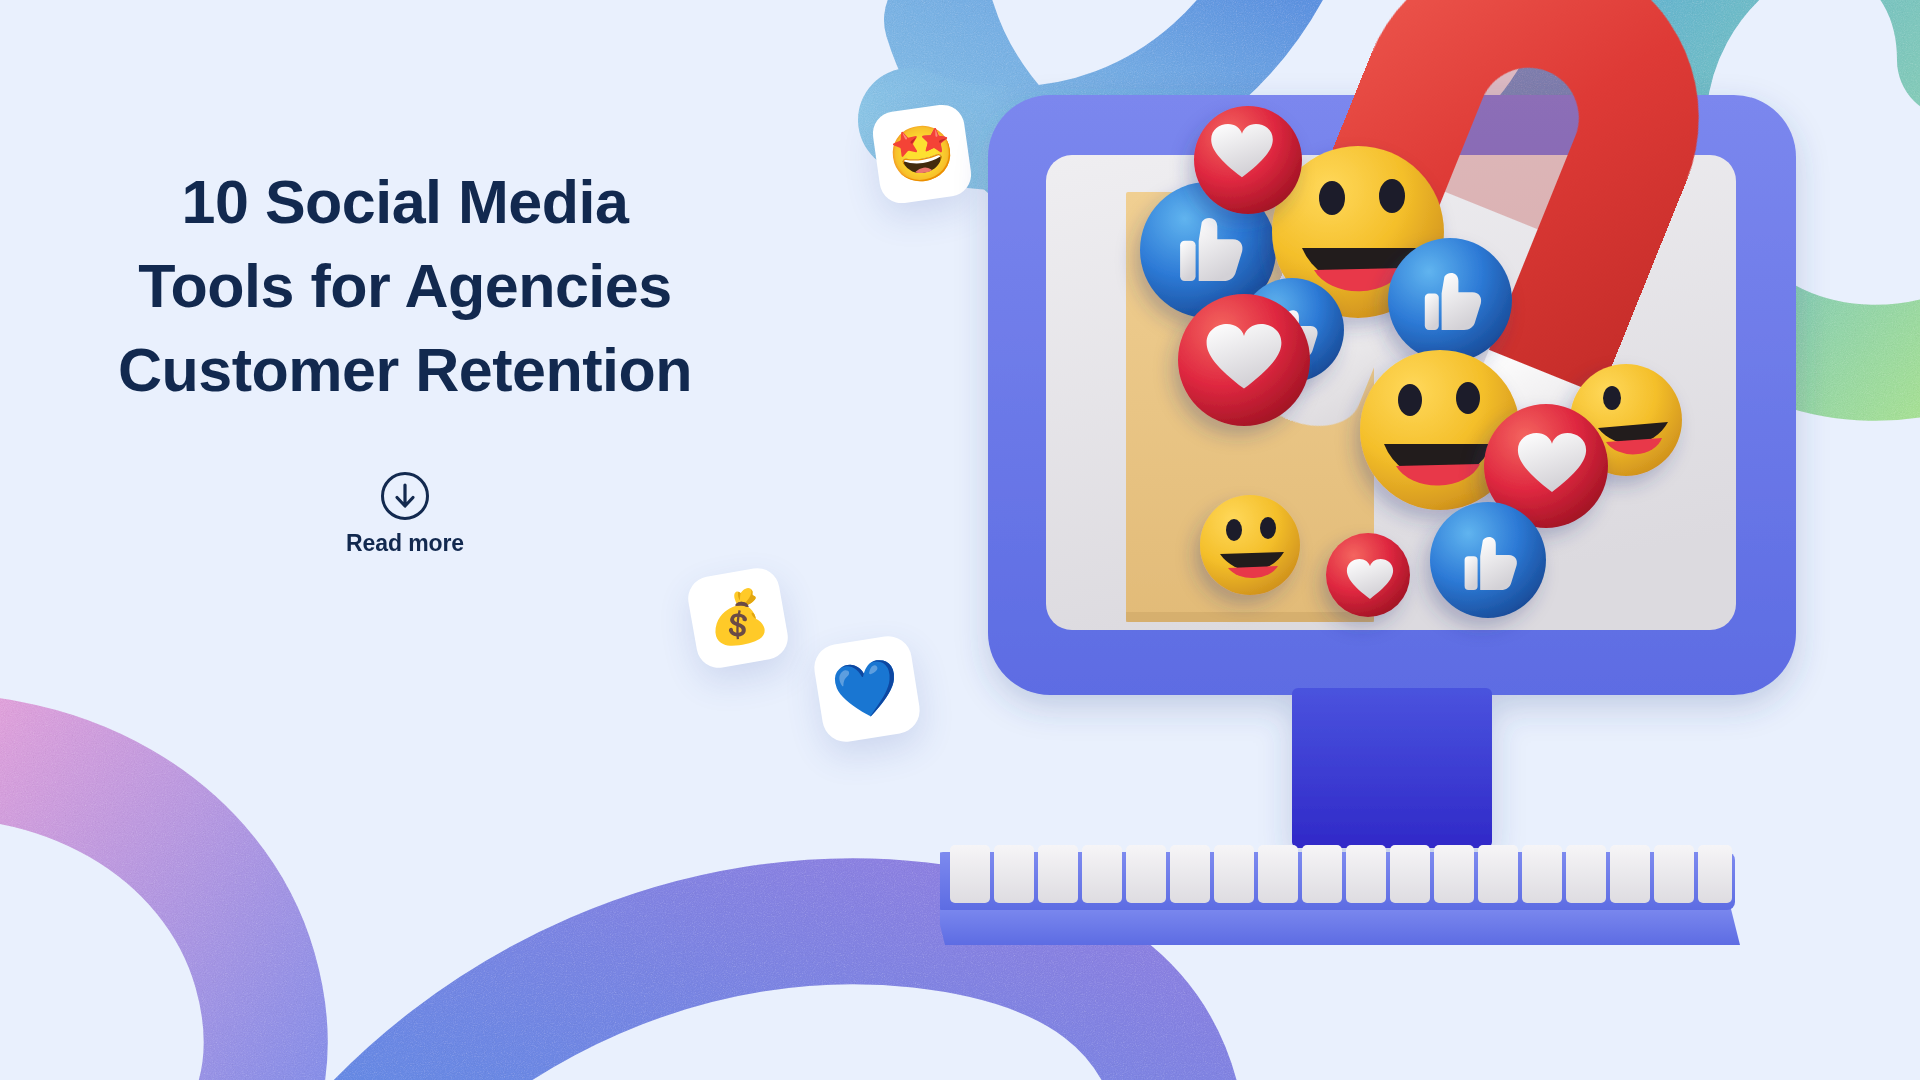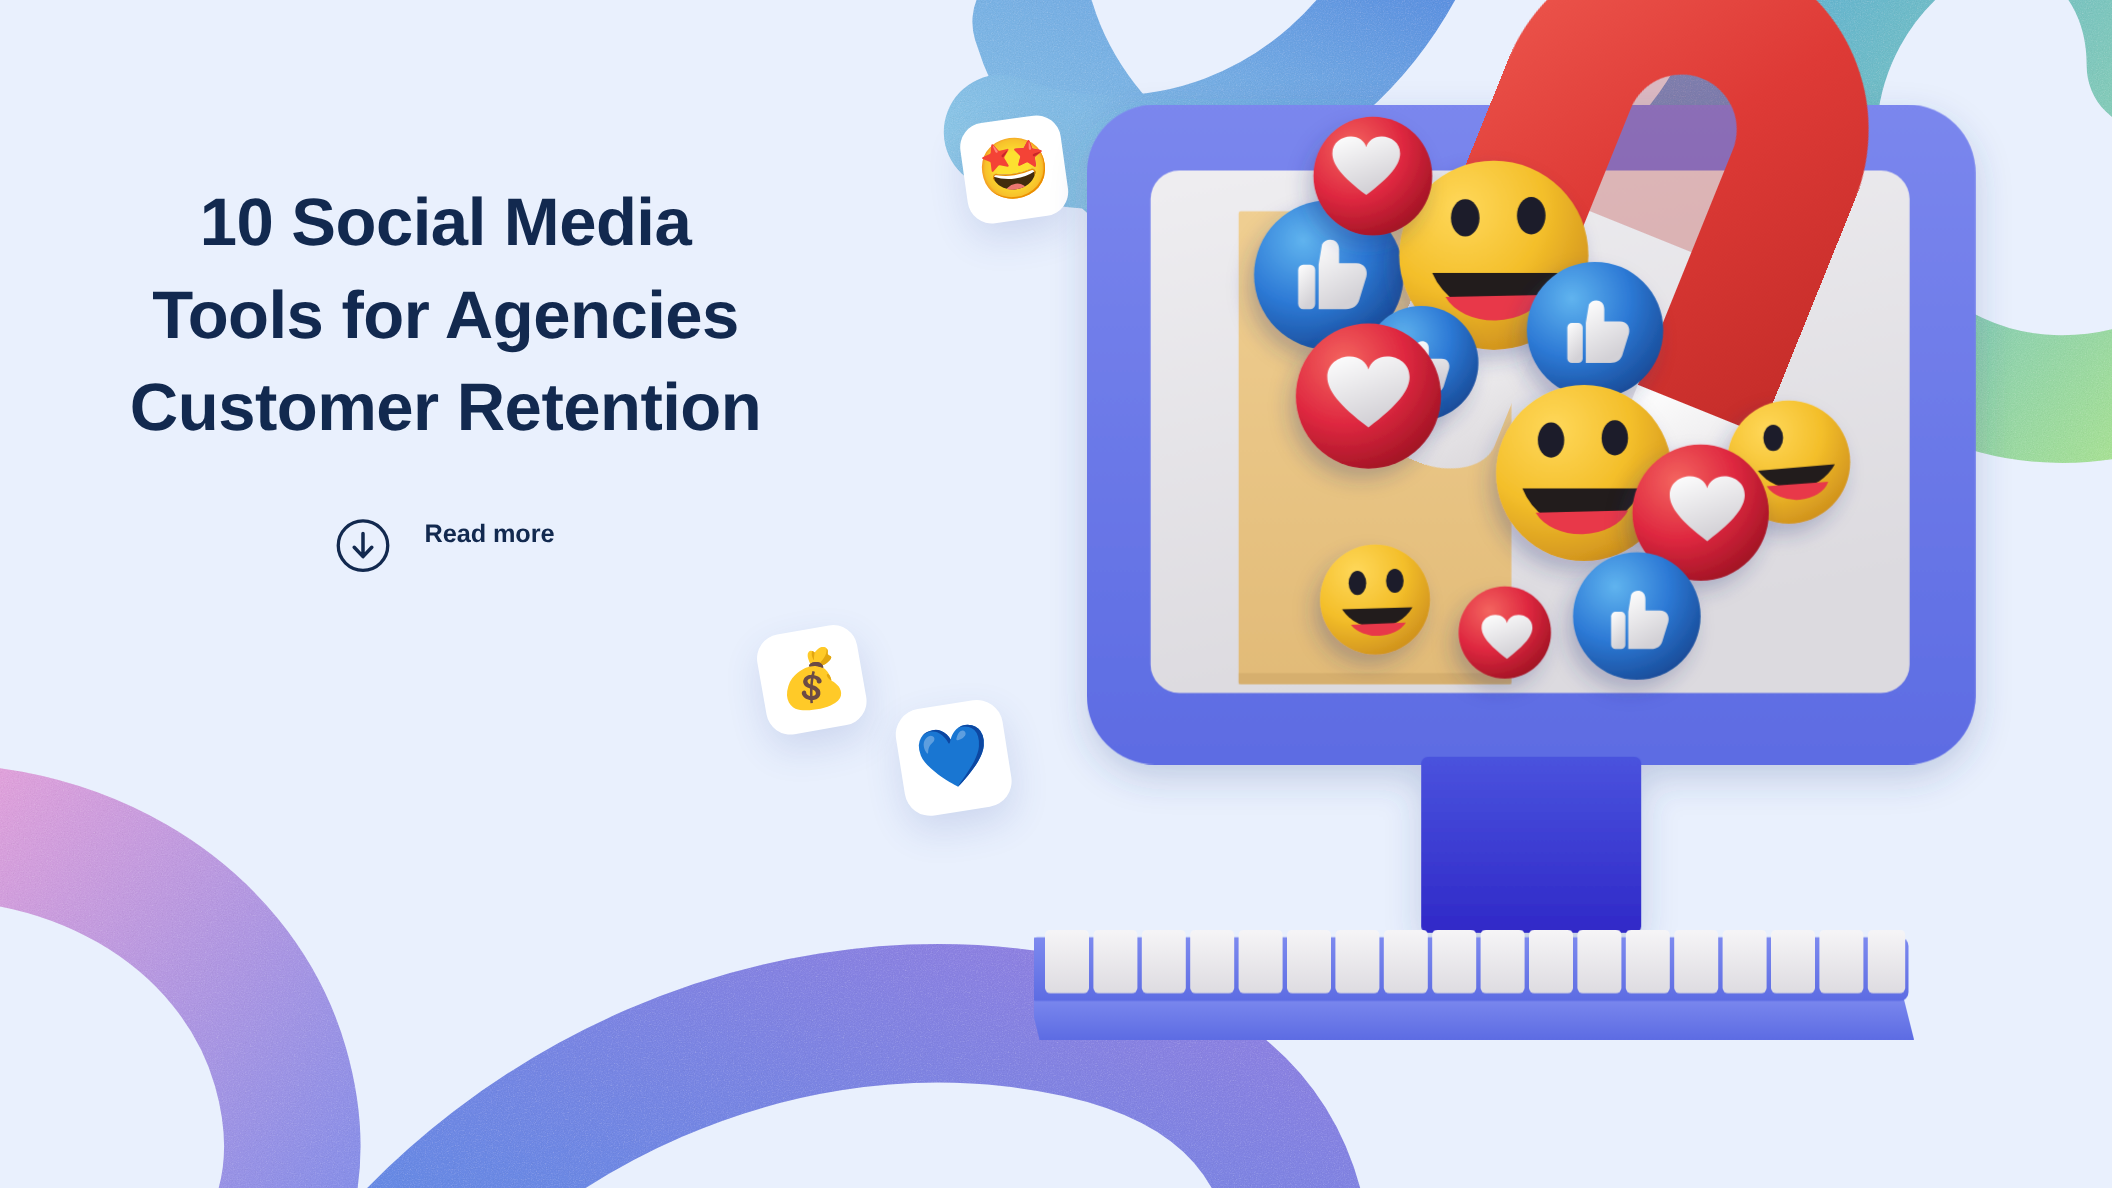--- a/index.html
+++ b/index.html
@@ -27,24 +27,25 @@
     font-weight:700;
     letter-spacing:-0.5px;
     line-height:84px;
     font-family:"Liberation Sans", sans-serif;
   }
   .headline .line { display:block; white-space:nowrap; }
 
   .read-more {
     margin-top:60px;
     display:inline-flex;
-    align-items:flex-start;
-    gap:32px;
+    align-items:center;
+    gap:10px;
     cursor:pointer;
     user-select:none;
+    flex-direction:column;
   }
   .rm-circle {
     width:48px; height:48px;
     border:3px solid #12294f;
     border-radius:50%;
     display:flex; align-items:center; justify-content:center;
     flex:0 0 auto;
   }
   .rm-label {
     color:#12294f;

